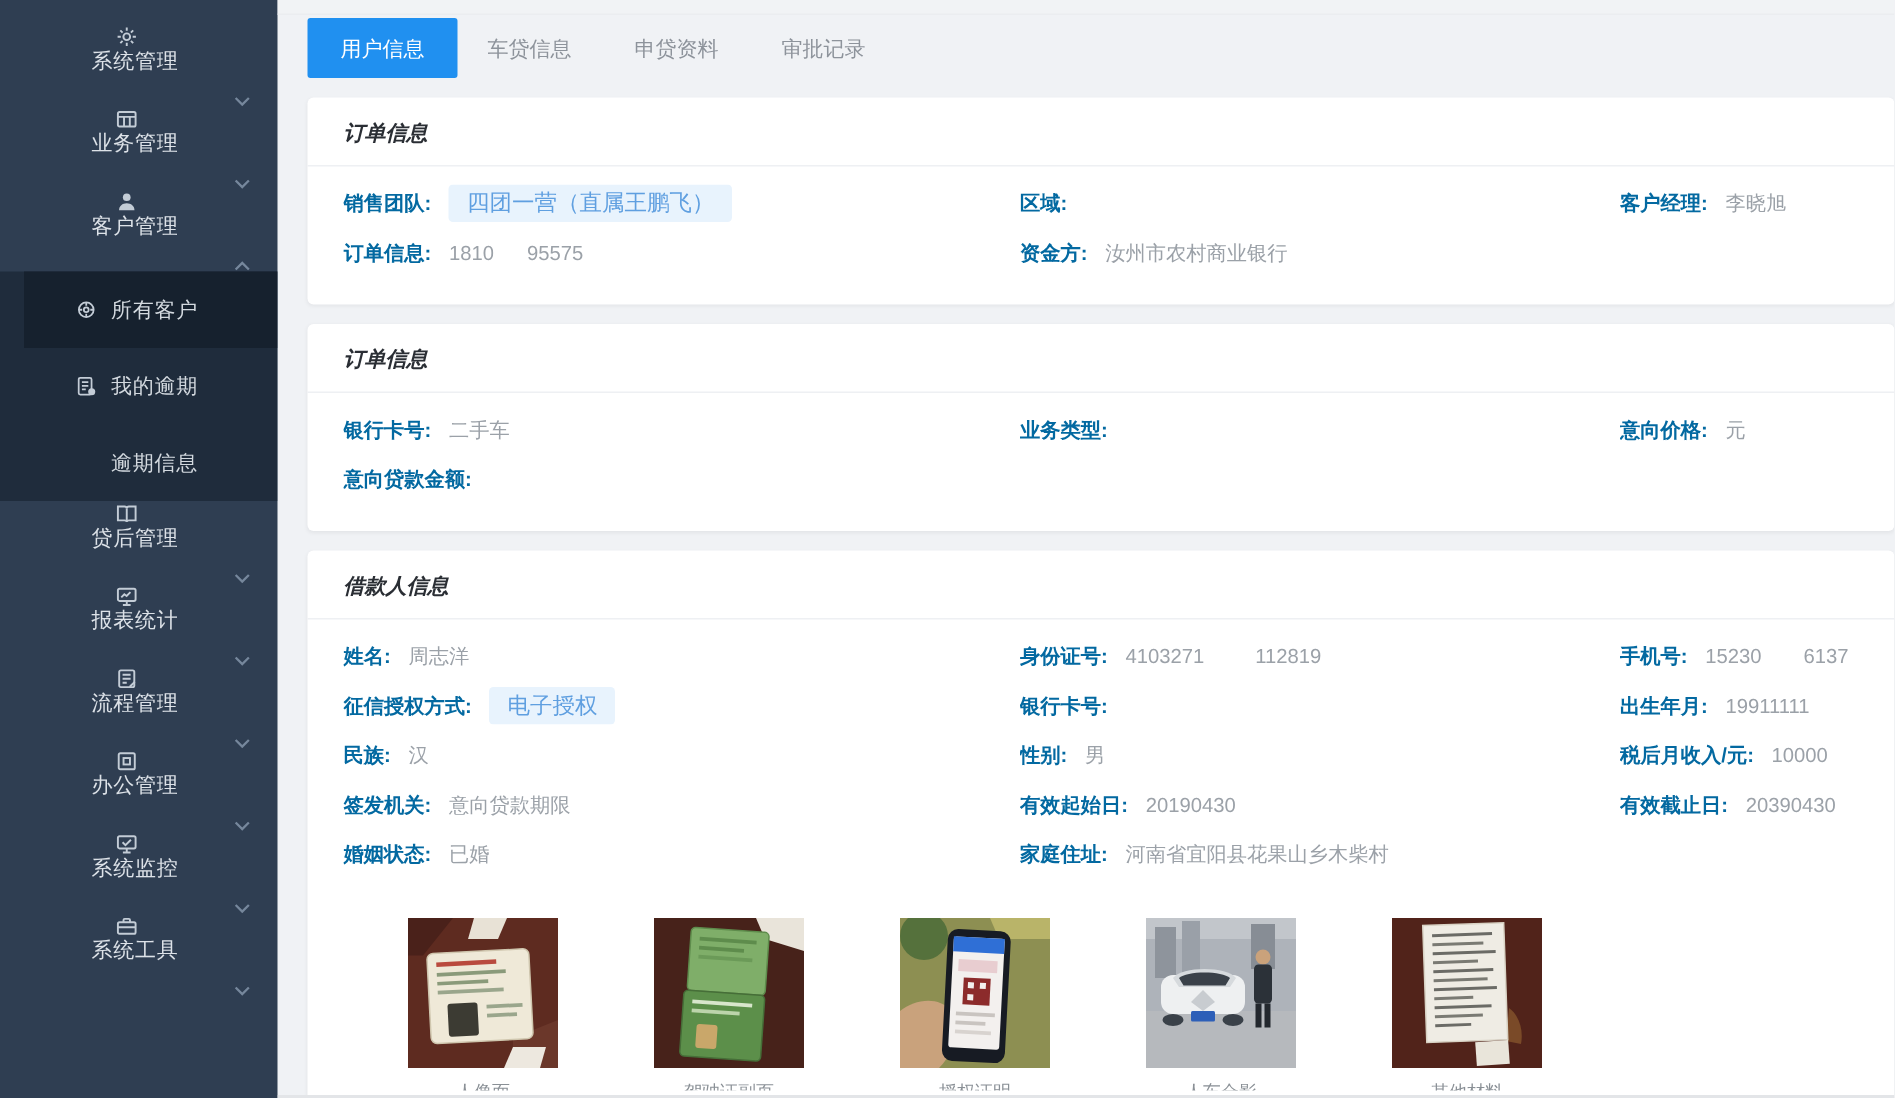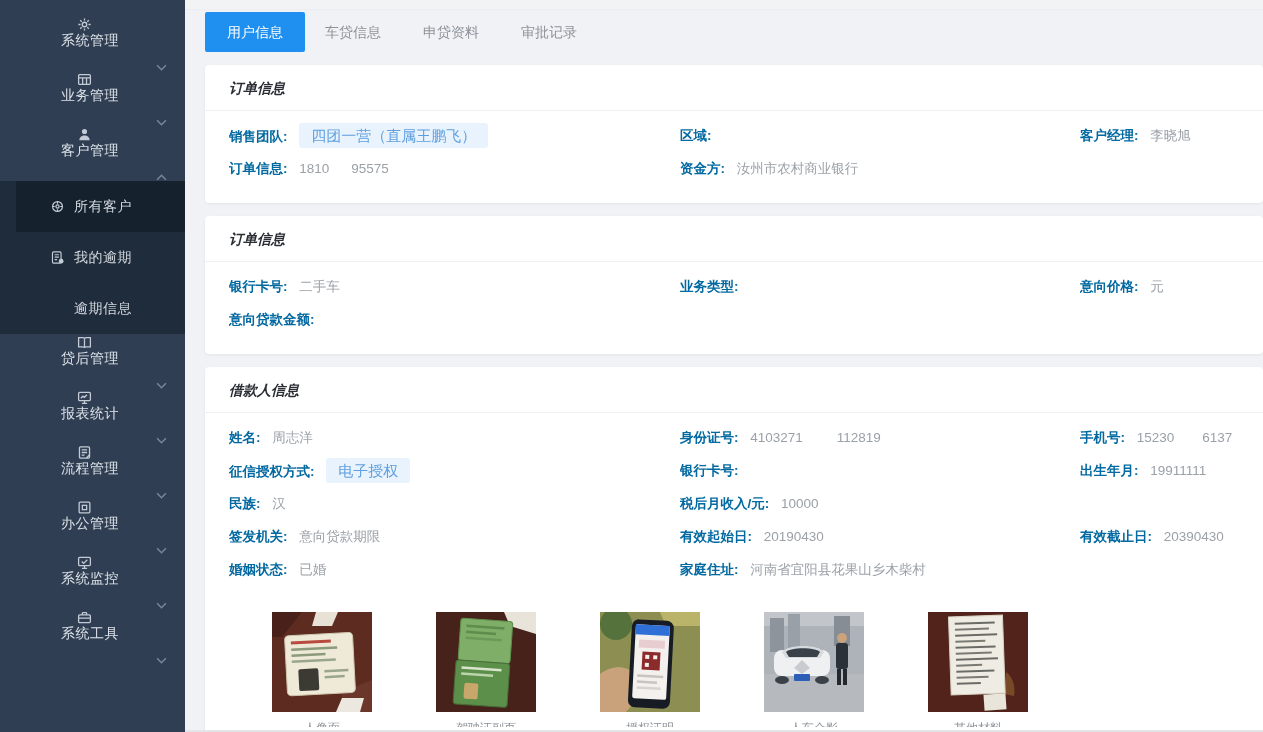--- a/index.html
+++ b/index.html
@@ -313,20 +313,24 @@
           </div>
           <div class="field">
             <span class="flabel">出生年月:</span>
             <span class="fvalue">19911111</span>
           </div>
         </div>
         <div class="row">
           <div class="field">
             <span class="flabel">民族:</span>
             <span class="fvalue">汉</span>
+          </div>
+          <div class="field">
+            <span class="flabel">性别:</span>
+            <span class="fvalue">男</span>
           </div>
           <div class="field">
             <span class="flabel">税后月收入/元:</span>
             <span class="fvalue">10000</span>
           </div>
         </div>
         <div class="row">
           <div class="field">
             <span class="flabel">签发机关:</span>
             <span class="fvalue">意向贷款期限</span>

